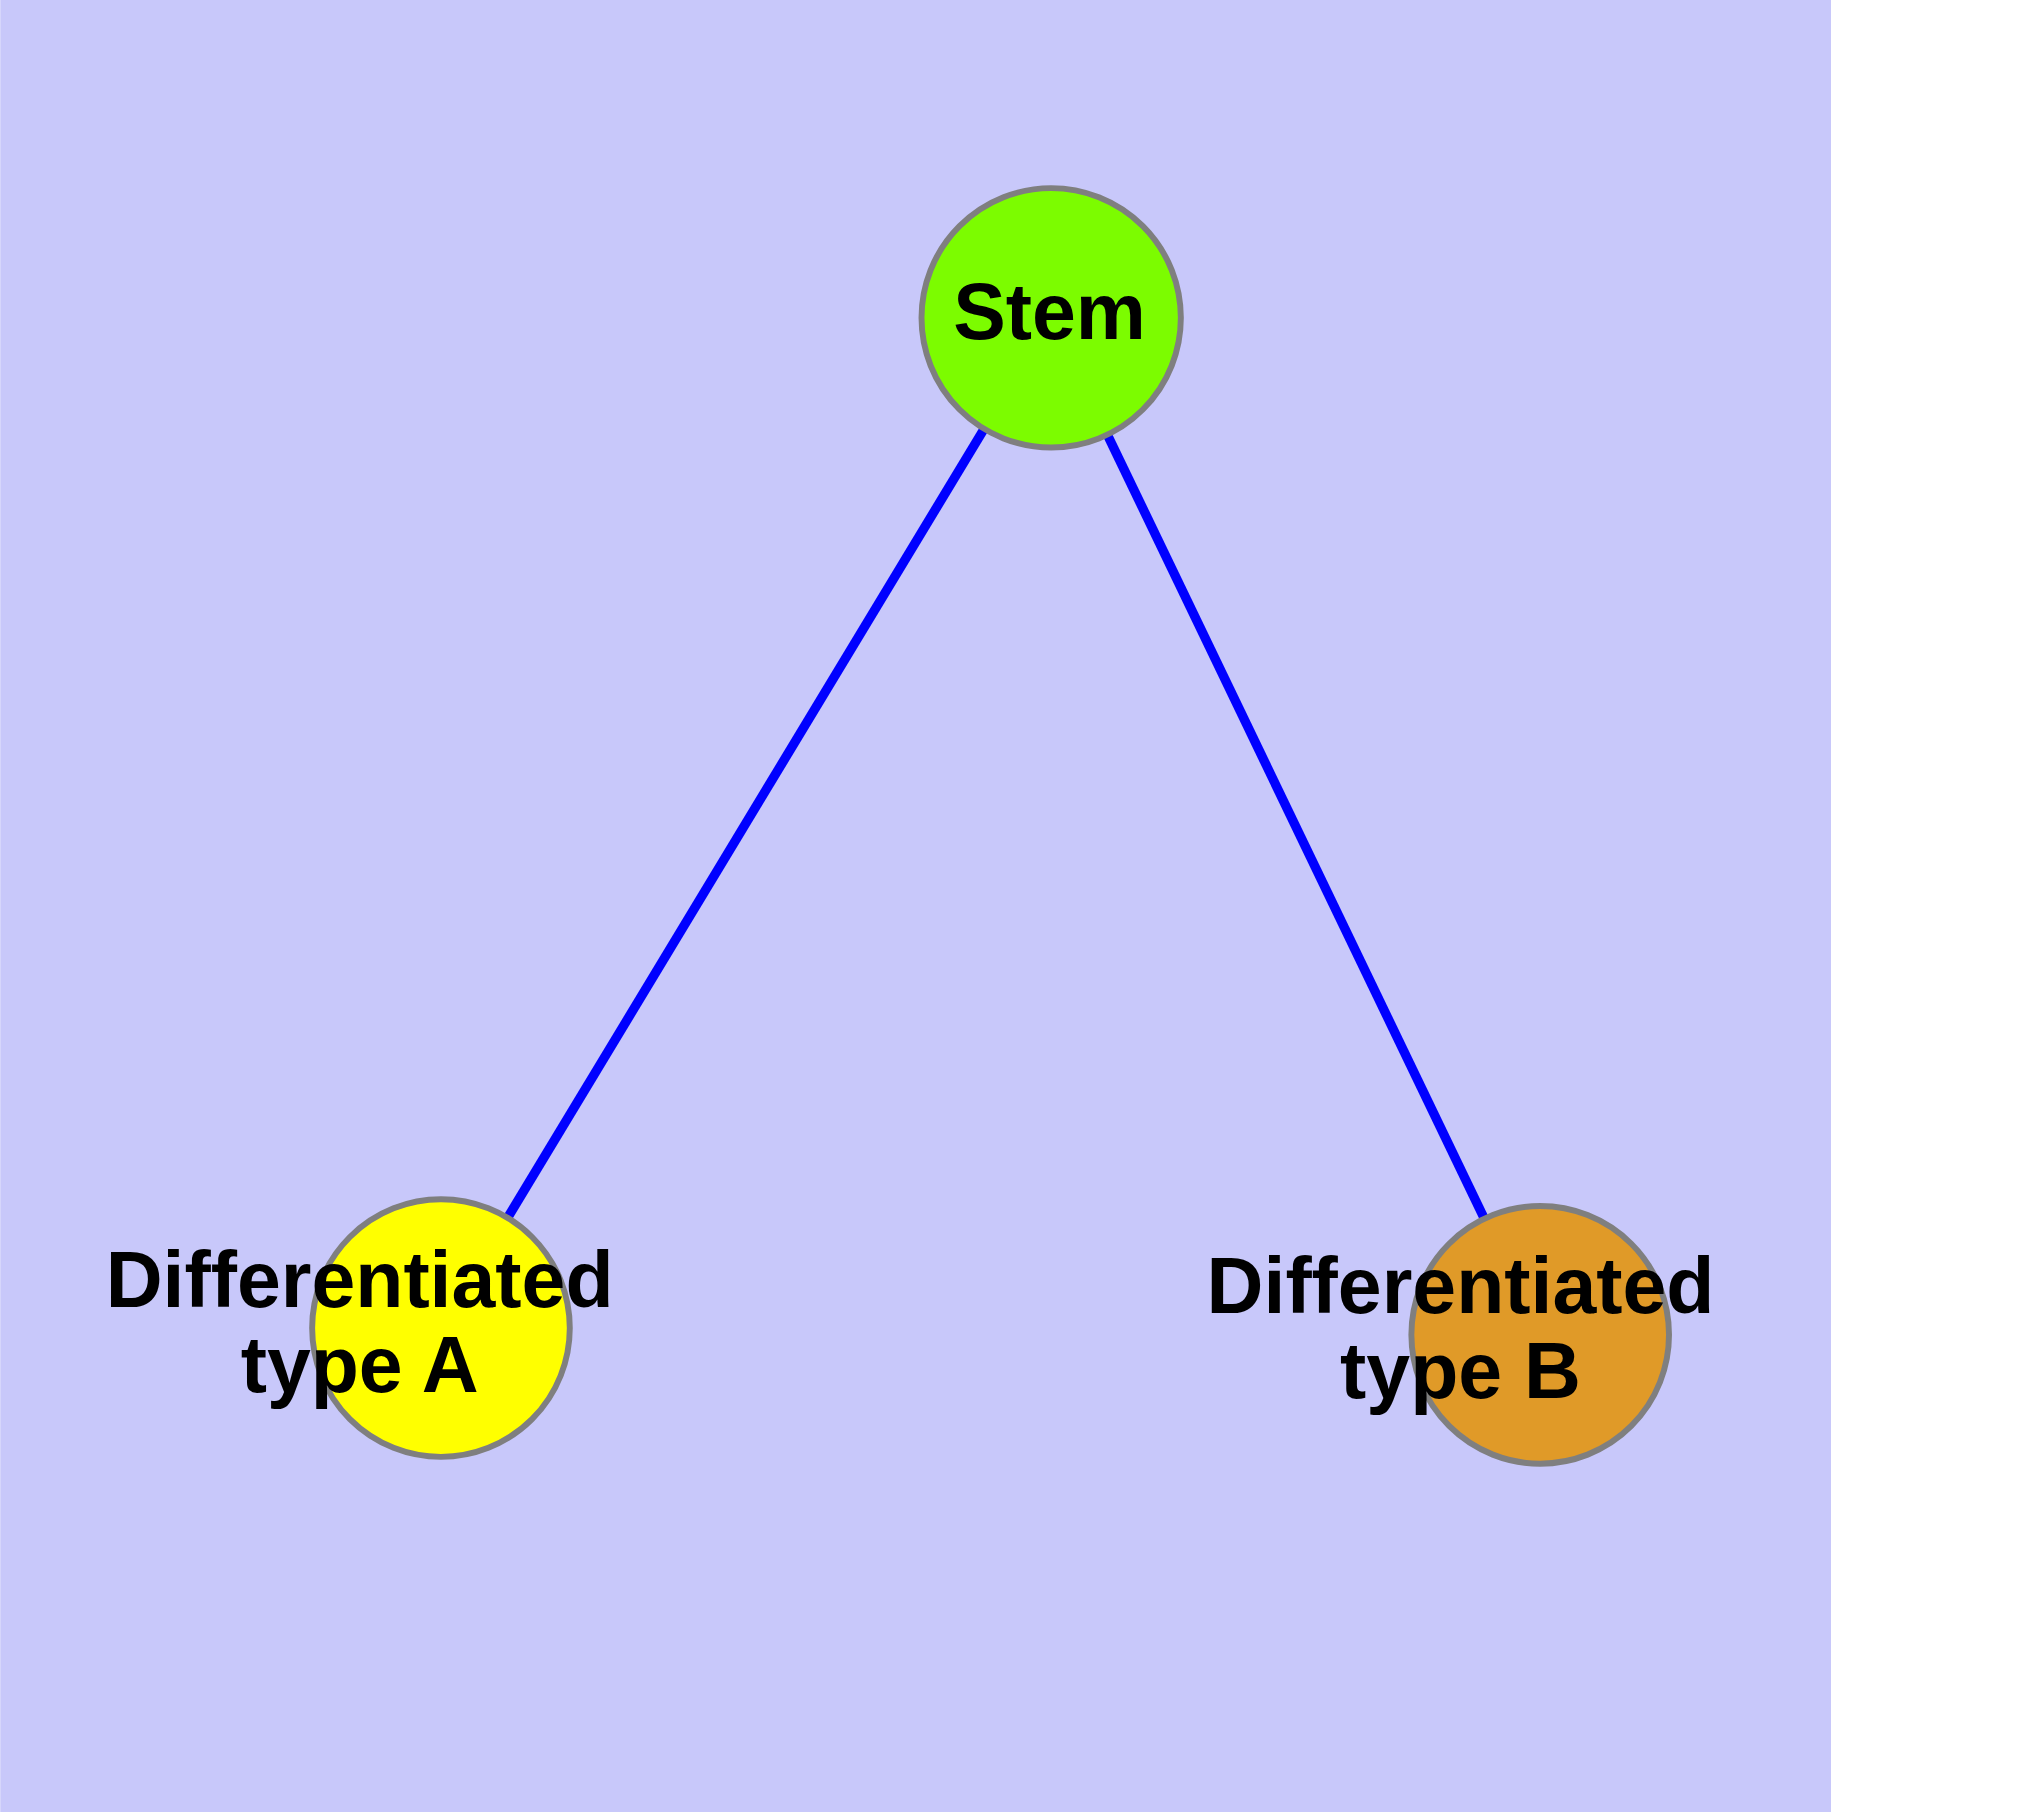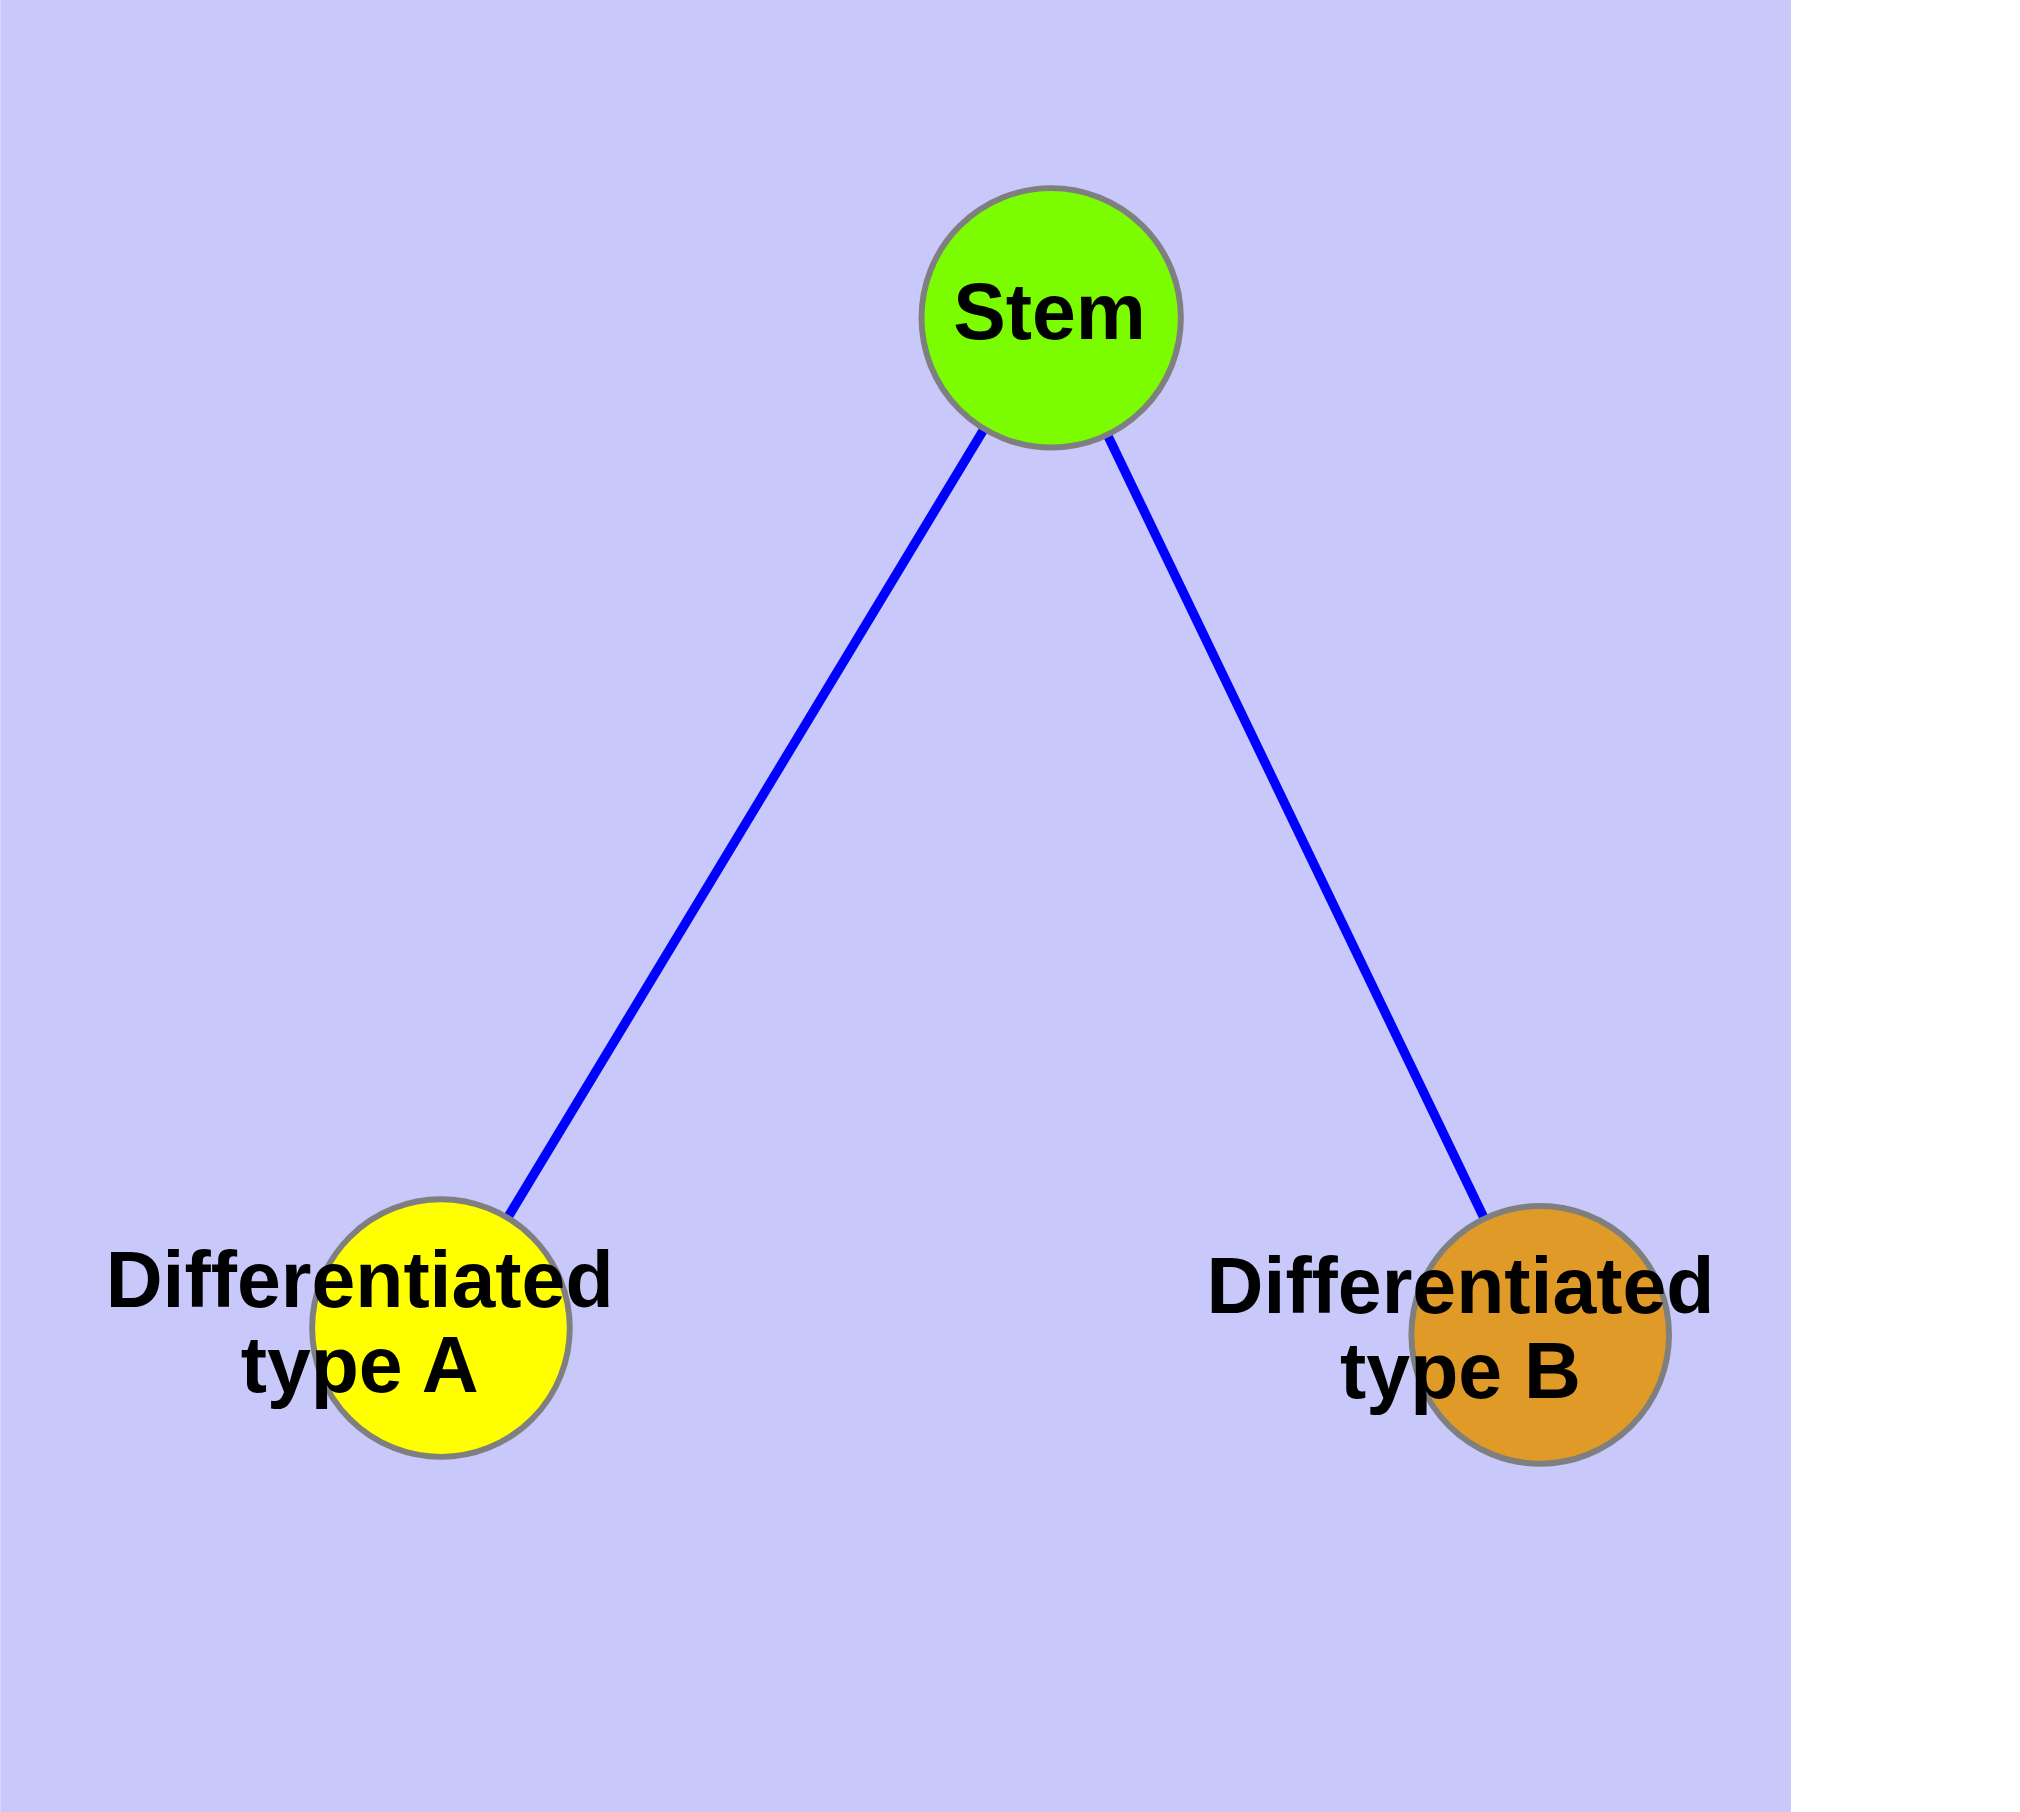--- a/index.html
+++ b/index.html
@@ -39,21 +39,21 @@
     fill: none;
   }
   .node-circle {
     stroke: #7F7F7F;
     stroke-width: 7;
   }
 </style>
 </head>
 <body>
 
-<div id="canvas" style="width: 1791px; height: 1812px;">
+<div id="canvas" style="width: 1791px; height: 1812px; padding-left: 40px;">
   <svg id="graph-svg" viewBox="0 0 2384 2138" style="width: 2021px; height: 1812px;">
 
     <rect id="bg-rect" x="0" y="0" width="2384" height="2138" fill="#C8C8FA"></rect>
 
     <g id="edges-group">
         <line class="edge-line" x1="1161.9287782038089" y1="504.25124497369427" x2="597.554193837276" y2="1438.6047235360652" stroke="#0000FF" stroke-width="11"></line>
         <line class="edge-line" x1="1305.4345452446205" y1="511.0857093475642" x2="1751.9987961146155" y2="1439.8155205156647" stroke="#0000FF" stroke-width="11"></line>
       </g>
     <g id="nodes-group">
         <circle class="node-circle" cx="1240" cy="375" r="153" fill="#7CFC00" stroke="#7F7F7F" stroke-width="7"></circle>

